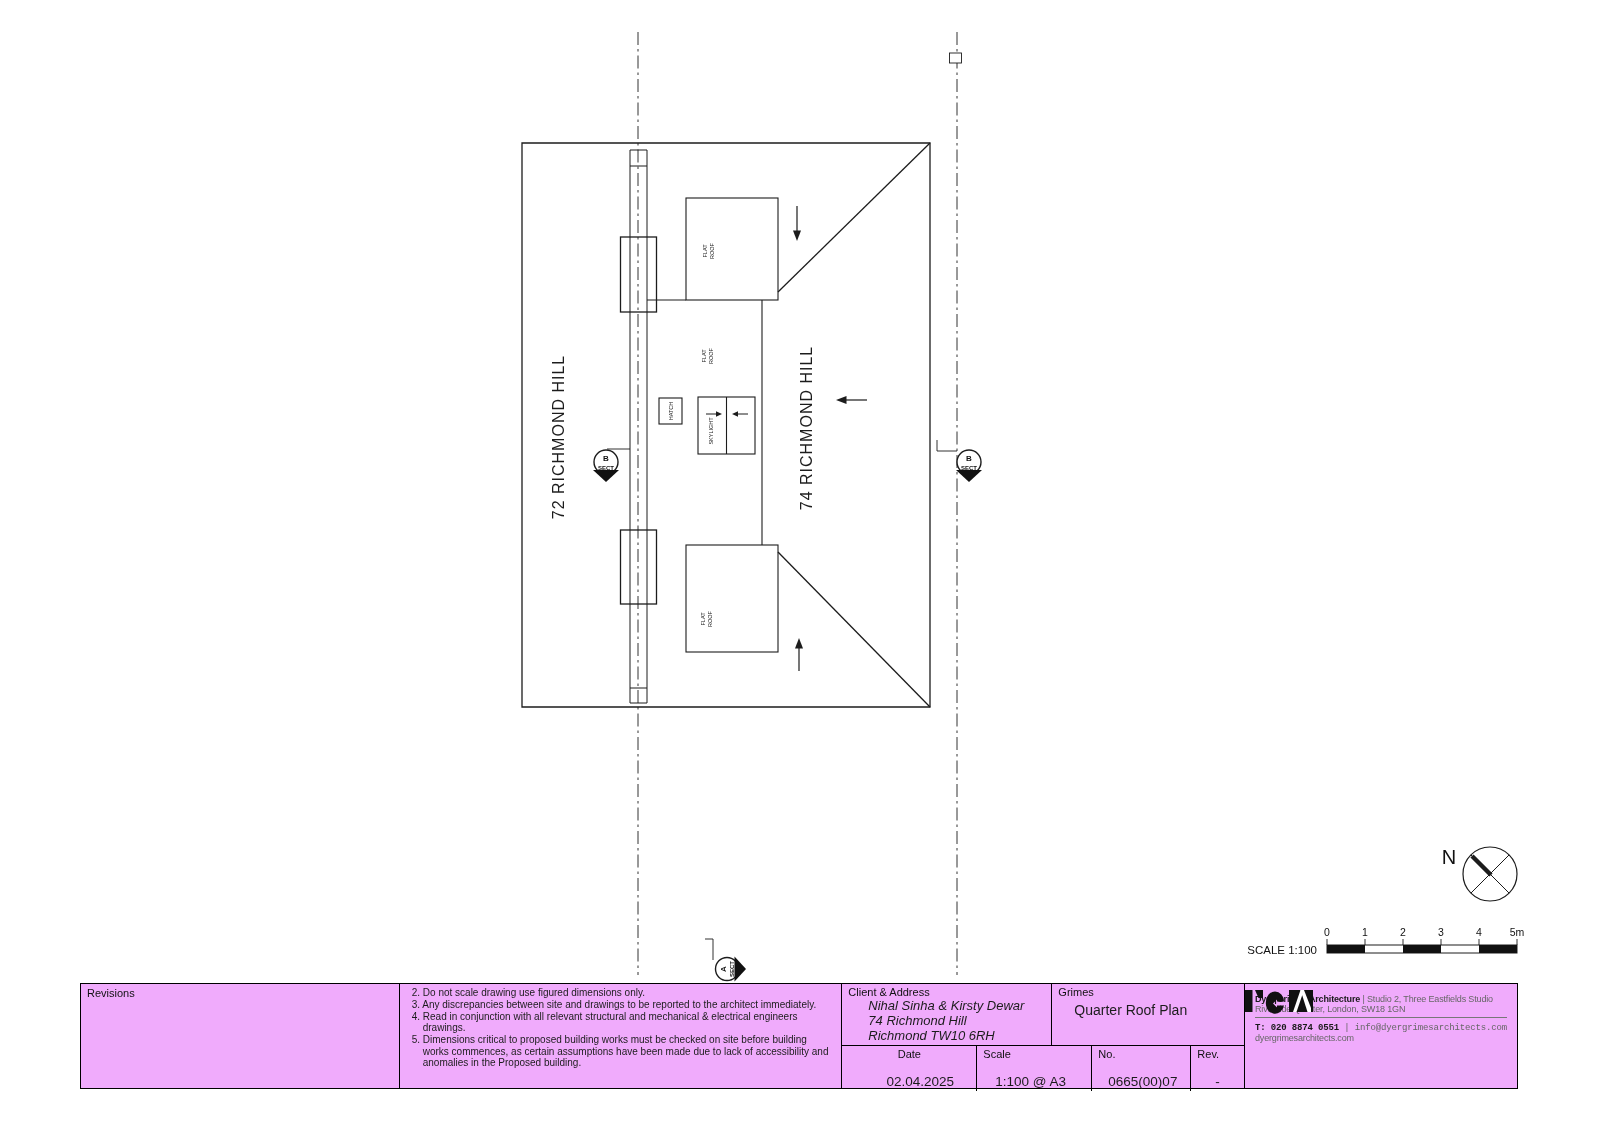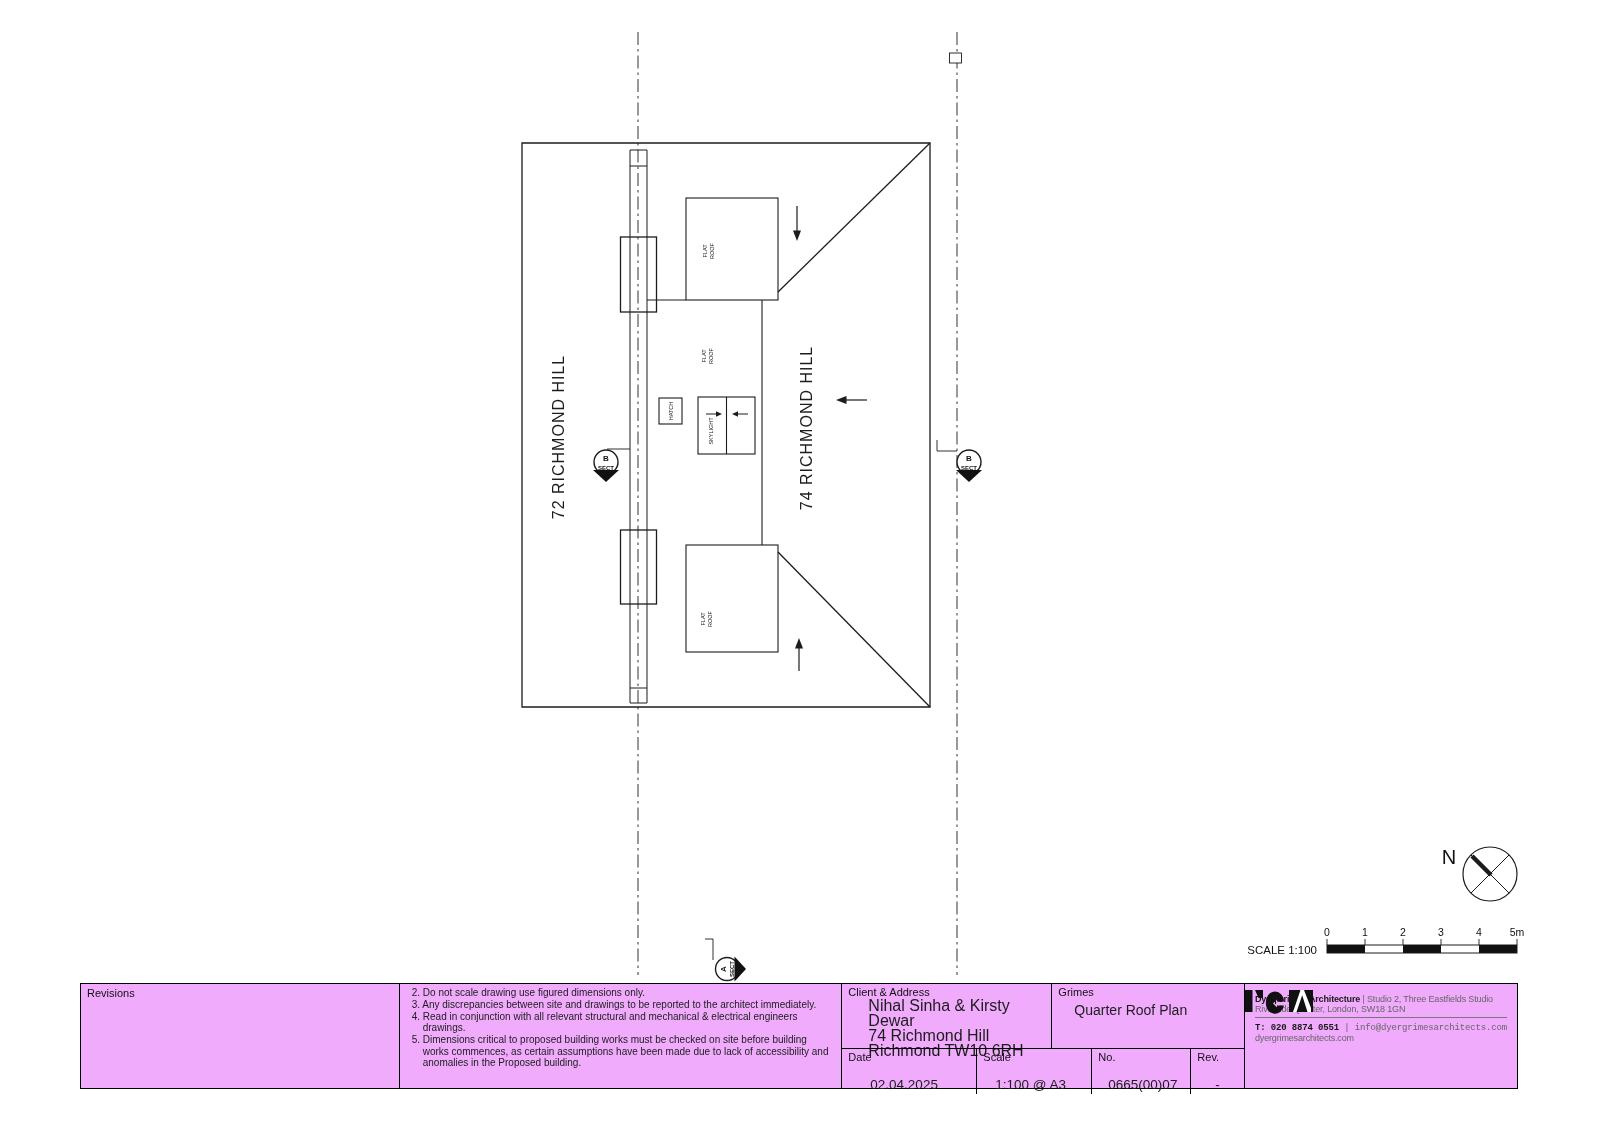--- a/index.html
+++ b/index.html
@@ -26,24 +26,24 @@
   .tb-notes{width:443px;padding:3px 10px 0 12px;font-size:10px;line-height:11.4px;}
   .tb-mid{width:403px;display:flex;flex-direction:column;}
   .tb-firm{flex:1;padding:6px 10px 0 10px;position:relative;}
   .tb-label{font-size:11px;color:#111;}
   .note{text-indent:-11px;padding-left:11px;margin-bottom:0.5px;}
   .tb-mid-top{height:64px;display:flex;justify-content:space-between;}
   .tb-mid-bottom{flex:1;border-top:1.2px solid #000;display:flex;}
   .cell{box-sizing:border-box;padding:2px 6px;}
   .cell-client{width:209px;}
   .cell-title{flex:1;border-left:1.2px solid #000;}
-  .client-line{font-size:16px;padding-left:20px;line-height:15px;}
+  .client-line{font-size:13px;padding-left:20px;line-height:15px;font-style:italic;}
   .client-line:first-of-type{margin-top:1px;}
   .title-value{font-size:14px;padding-left:16px;margin-top:4px;}
-  .cell-date{width:134px;}
+  .cell-date{width:134px;text-align:center;}
   .cell-scale{width:115px;border-left:1.2px solid #000;}
   .cell-no{width:99px;border-left:1.2px solid #000;}
   .cell-rev{flex:1;border-left:1.2px solid #000;}
   .cell-value{font-size:13.5px;margin-top:14px;padding-left:22px;}
   .cell-scale .cell-value{padding-left:12px;}
   .cell-no .cell-value{padding-left:10px;}
   .cell-rev .cell-value{padding-left:18px;}
   .firm-line{font-size:9px;line-height:10px;white-space:nowrap;letter-spacing:-0.15px;color:#666;}
   .firm-line b{color:#1a1a1a;}
   .firm-name{margin-top:4px;}

